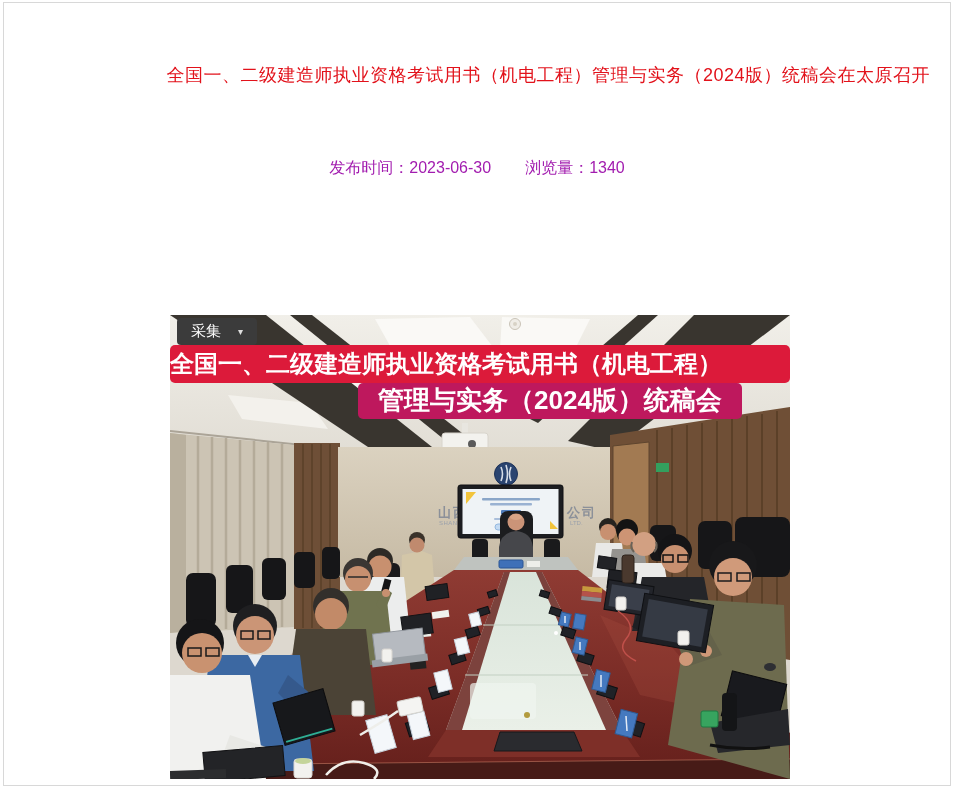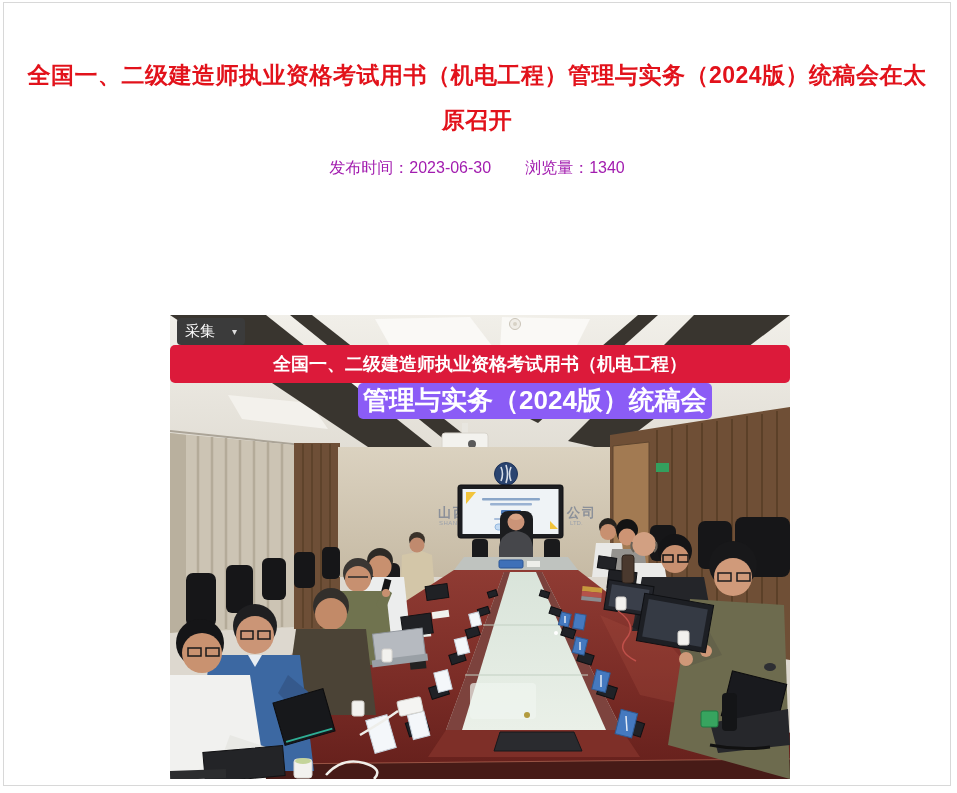--- a/index.html
+++ b/index.html
@@ -7,54 +7,54 @@
   .page {
     position:relative; width:957px; height:793px; background:#ffffff;
     font-family:"Liberation Sans","DejaVu Sans",sans-serif; overflow:hidden;
   }
   .content-box {
     position:absolute; left:3px; top:2px; width:948px; height:784px;
     border:1px solid #d8d8d8; background:#fff;
   }
   .article-title {
     position:absolute; top:50px; left:0; right:0; padding:0 20px;
-    text-align:center; font-size:23px; font-weight:bold; color:#e2121b;
+    text-align:right; font-size:18px; font-weight:normal; color:#e2121b;
     line-height:45px; letter-spacing:0.5px;
   }
   .article-meta {
     position:absolute; top:155px; left:0; right:0;
     display:flex; justify-content:center; gap:34px;
     font-size:16px; color:#a21caf;
   }
   .article-para {
     position:absolute; top:224px; left:13px; right:13px;
     font-size:18px; line-height:40px; color:#333; text-indent:48px;
     letter-spacing:0.2px;
   }
   .photo {
     position:absolute; top:312px; left:166px; width:620px; height:464px;
     overflow:hidden; background:#ddd8cf;
   }
   .photo svg { position:absolute; top:0; left:0; display:block; }
   .collect-btn {
     position:absolute; top:3px; left:7px; z-index:5;
     background:#3b3b3b; color:#fff; font-size:15px;
-    padding:4px 8px; border-radius:4px;
+    padding:4px 14px; border-radius:4px;
     display:flex; align-items:center; gap:17px; cursor:pointer;
   }
   .collect-btn .caret { font-size:10px; color:#dedede; line-height:1; }
   .banner-line1 {
     position:absolute; top:30px; left:0; width:620px; height:38px; z-index:4;
-    background:#dc1a3a; color:#fff; font-size:18px; font-weight:bold;
-    line-height:38px; text-align:center; border-radius:5px; white-space:nowrap;
+    background:#dc1a3a; color:#fff; font-size:24px; font-weight:bold;
+    line-height:38px; border-radius:5px; white-space:nowrap;
   }
   .banner-line2 {
     position:absolute; top:68px; left:188px; height:36px; z-index:4;
-    background:#8b5cf6; color:#fff; font-size:26px; font-weight:bold;
-    line-height:35px; padding:0 5px; border-radius:5px; white-space:nowrap;
+    background:#be185d; color:#fff; font-size:26px; font-weight:bold;
+    line-height:35px; padding:0 20px; border-radius:5px; white-space:nowrap;
   }
 </style>
 </head>
 <body>
 
 <div class="page">
   <div class="content-box">
 
     <h1 class="article-title">全国一、二级建造师执业资格考试用书（机电工程）管理与实务（2024版）统稿会在太原召开</h1>
 

